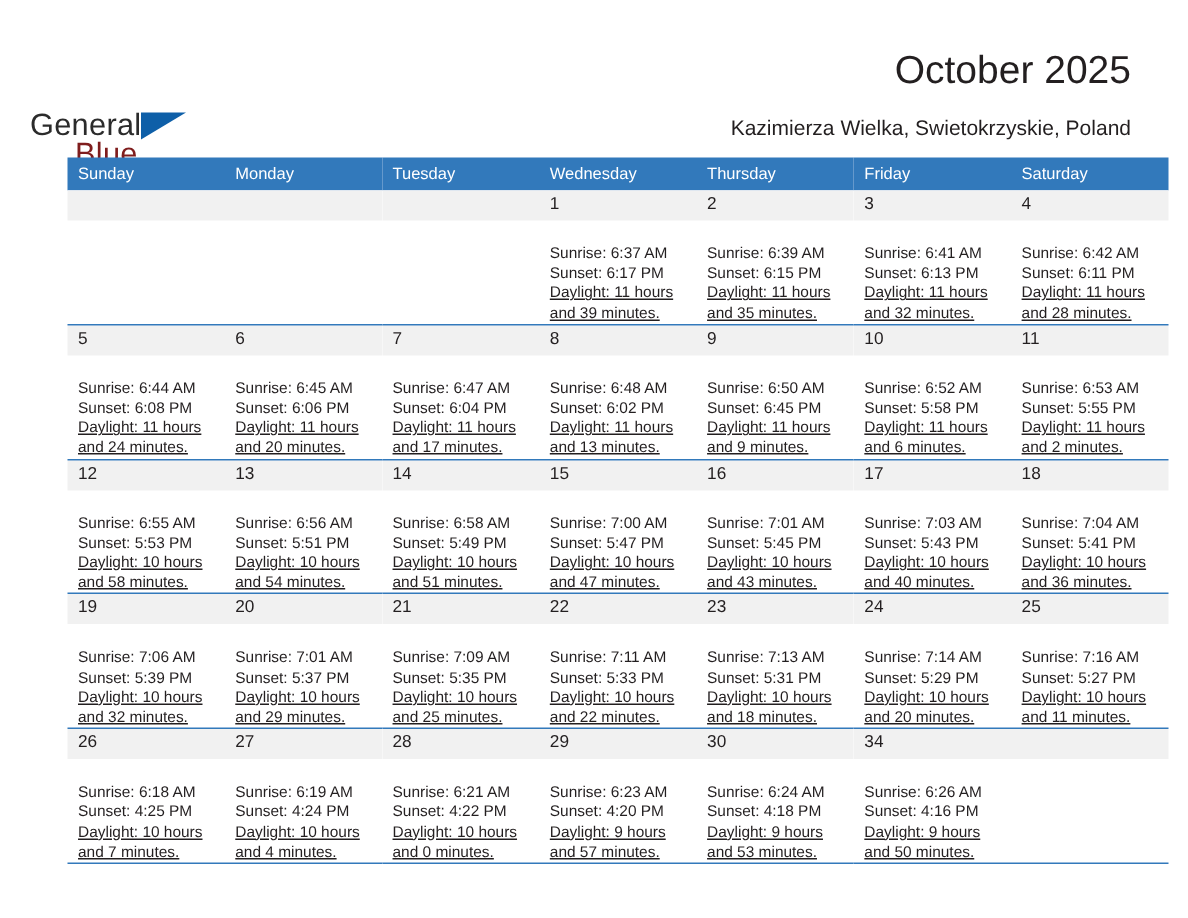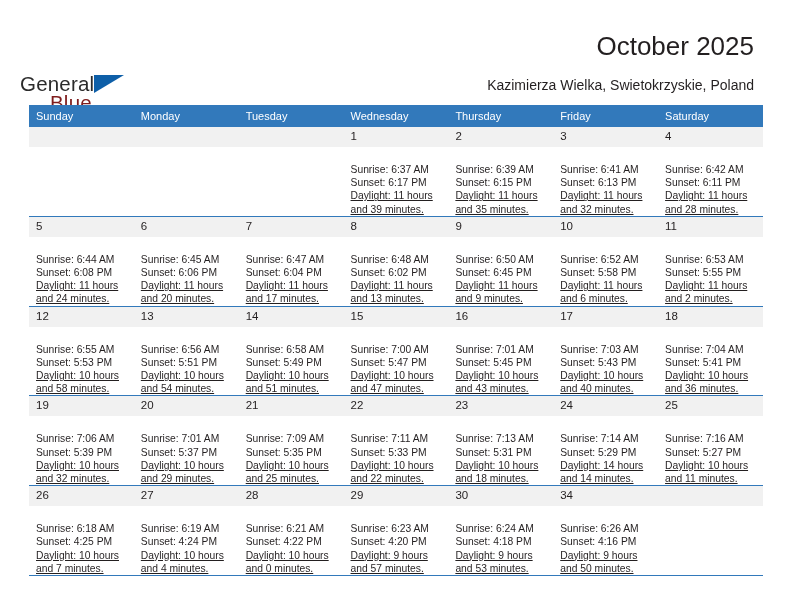--- a/index.html
+++ b/index.html
@@ -89,20 +89,21 @@
   .calendar {
     position: absolute;
     left: 29px;
     top: 105px;
     width: 734px;
   }
   table.cal {
     width: 734px;
     border-collapse: collapse;
     table-layout: fixed;
+    margin-left: 16px;
   }
   th.dow {
     background: #3279bb;
     color: #ffffff;
     font-size: 11px;
     font-weight: normal;
     text-align: left;
     padding: 5px 0 5px 7px;
     height: 11px;
     border: none;
@@ -369,21 +370,21 @@
                 <div>Sunrise: 7:13 AM</div>
                 <div>Sunset: 5:31 PM</div>
                 <div class="dl">Daylight: 10 hours and 18 minutes.</div>
               </div>
             </td>
             <td class="daycell">
               <div class="datenum">24</div>
               <div class="info">
                 <div>Sunrise: 7:14 AM</div>
                 <div>Sunset: 5:29 PM</div>
-                <div class="dl">Daylight: 14 hours and 14 minutes.</div>
+                <div class="dl">Daylight: 10 hours and 20 minutes.</div>
               </div>
             </td>
             <td class="daycell">
               <div class="datenum">25</div>
               <div class="info">
                 <div>Sunrise: 7:16 AM</div>
                 <div>Sunset: 5:27 PM</div>
                 <div class="dl">Daylight: 10 hours and 11 minutes.</div>
               </div>
             </td>

